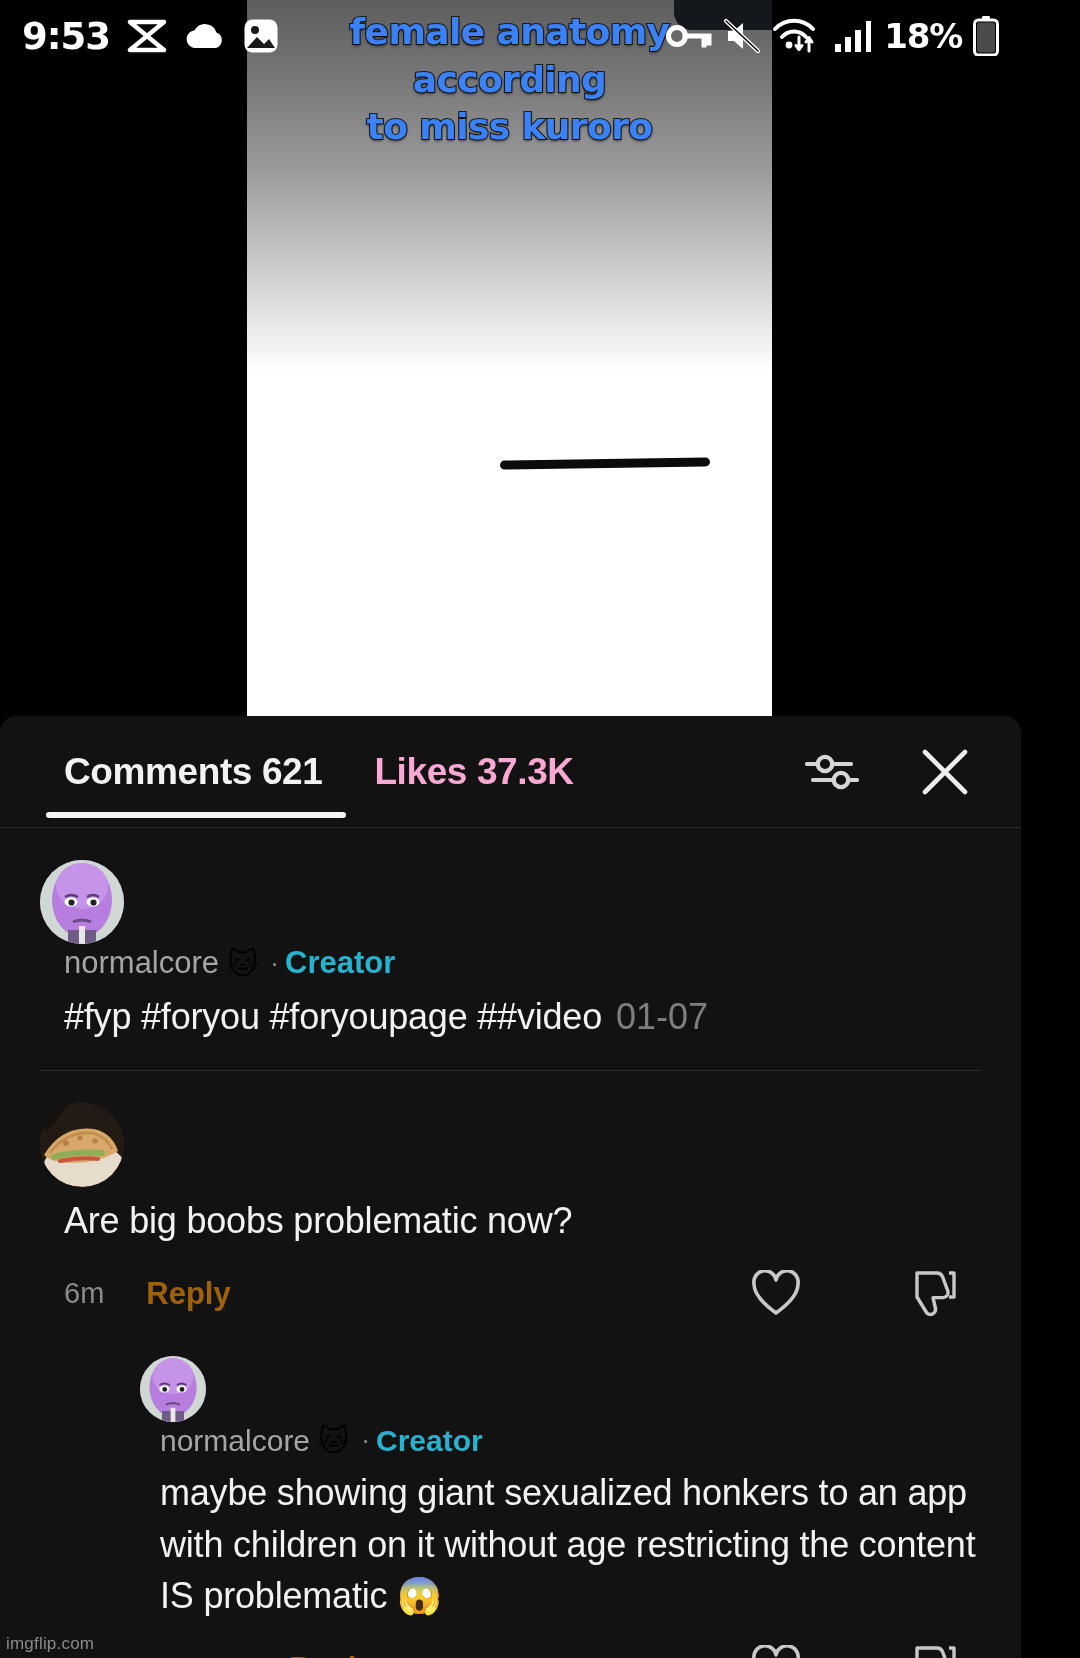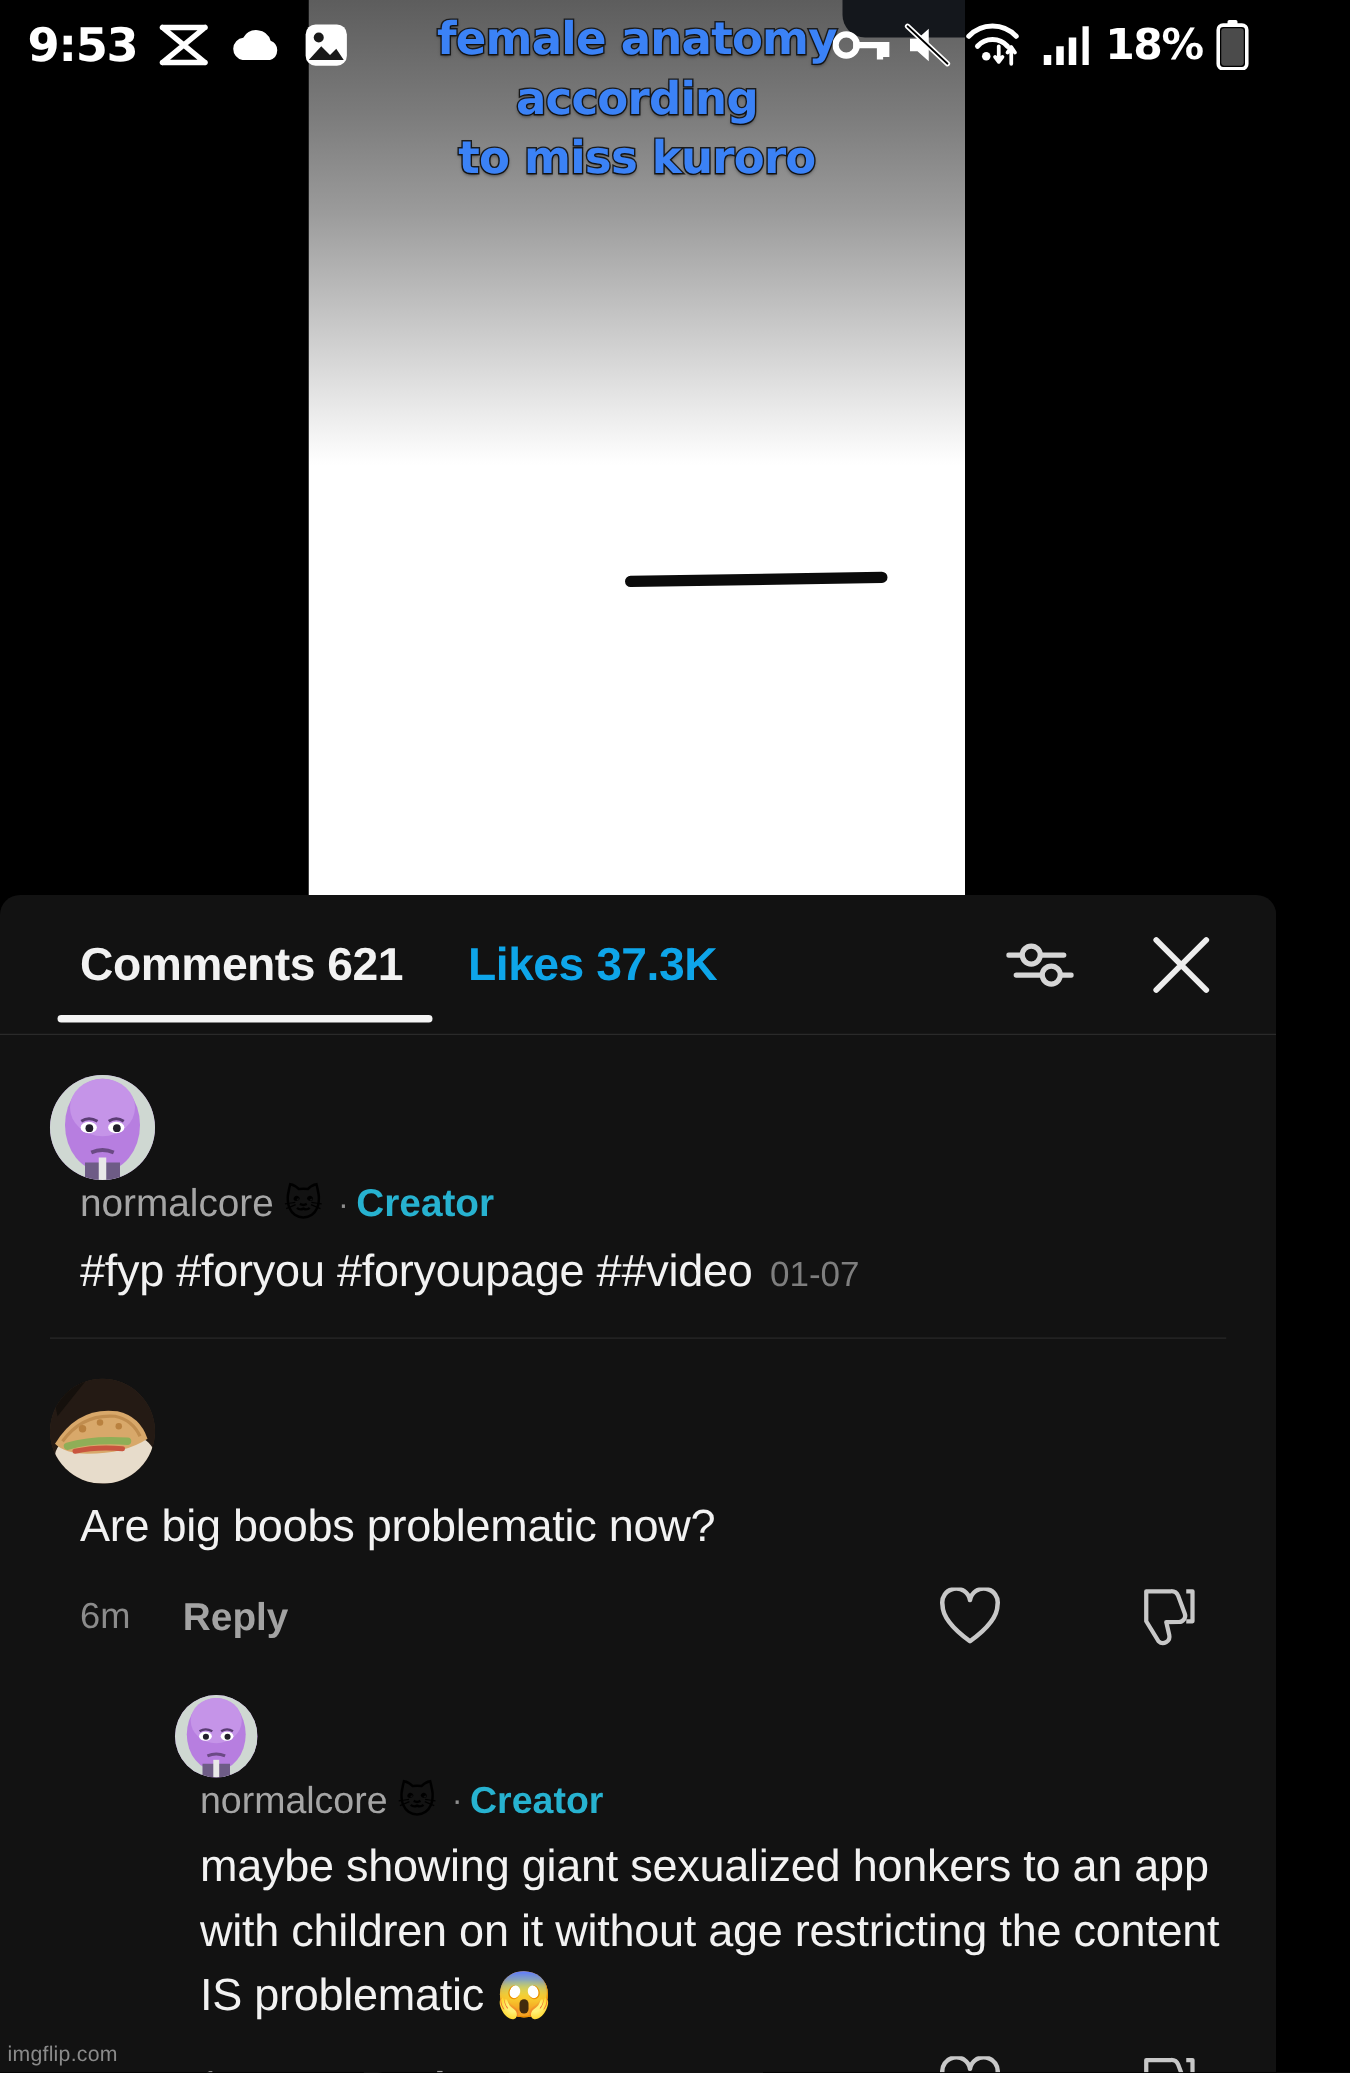--- a/index.html
+++ b/index.html
@@ -118,21 +118,21 @@
     align-items:center;
     padding:0 40px 0 64px;
   }
   #tab-comments {
     font-size:37px; font-weight:bold;
     color:#f2f2f2;
     letter-spacing:-0.4px;
   }
   #tab-likes {
     font-size:37px; font-weight:bold;
-    color:#0ea5e9;
+    color:#f9a8d4;
     letter-spacing:-0.4px;
     margin-left:52px;
   }
   #header-actions {
     margin-left:auto;
     display:flex; align-items:center; gap:60px;
     padding-right:10px;
   }
   #tab-underline {
     position:absolute;
@@ -187,32 +187,32 @@
   .comment-text {
     margin-top:8px;
     font-size:36px;
     line-height:1.42;
     color:#f2f2f2;
     letter-spacing:-0.2px;
     word-wrap:break-word;
   }
   .comment-text .timestamp-inline {
     color:#7e7e7e;
-    font-size:28px;
+    font-size:36px;
     margin-left:14px;
     letter-spacing:0;
   }
 
   .meta-row {
     margin-top:20px;
     display:flex; align-items:center;
     height:56px;
   }
   .meta-time { color:#8b8b8b; font-size:29px; }
-  .meta-reply { color:#a3a3a3; font-size:31px; font-weight:bold; margin-left:42px; }
+  .meta-reply { color:#a16207; font-size:31px; font-weight:bold; margin-left:42px; }
   .meta-actions { margin-left:auto; display:flex; align-items:center; gap:110px; padding-right:22px; }
 
   .divider {
     height:1px;
     background:#292929;
     margin:28px 40px 0 40px;
   }
 
   
   .av-normalcore { background:#b07ad8; }

